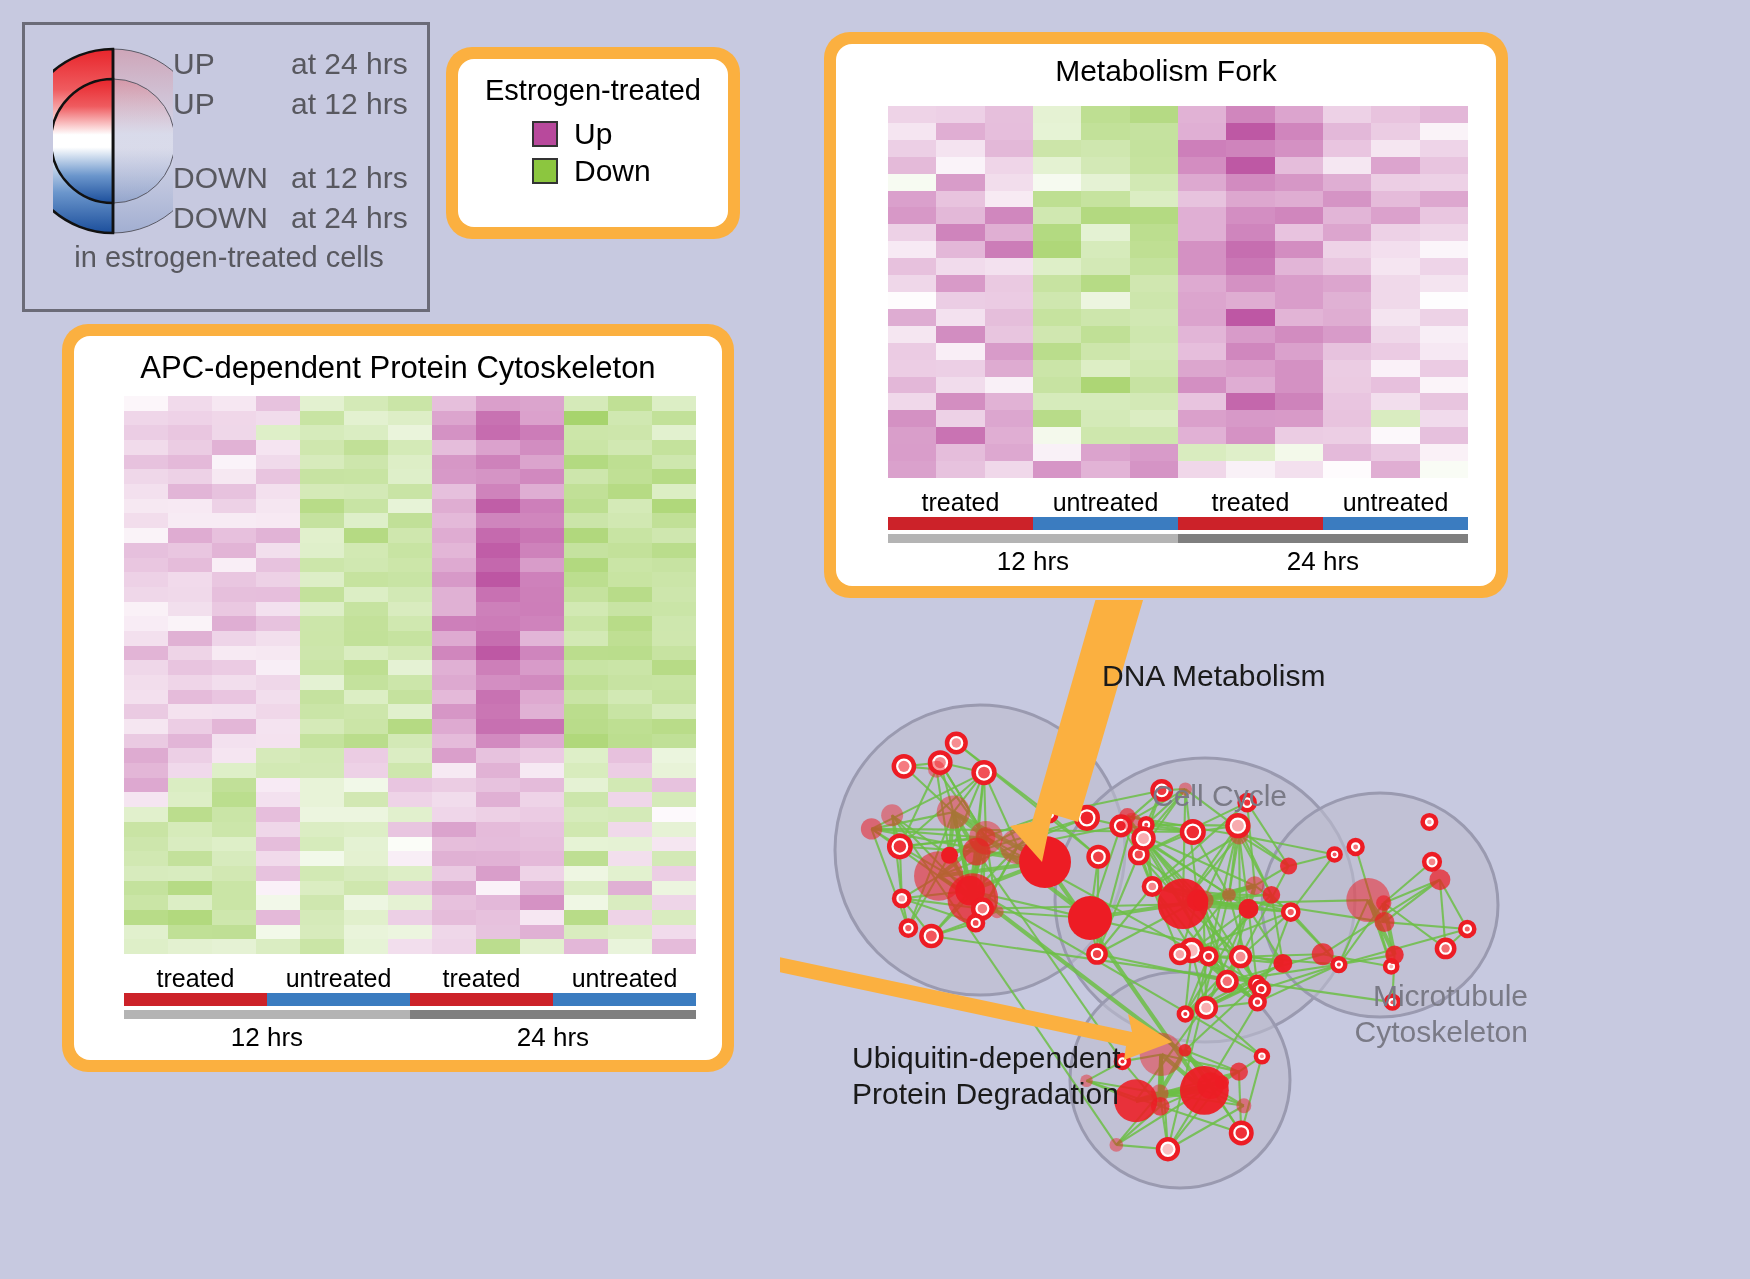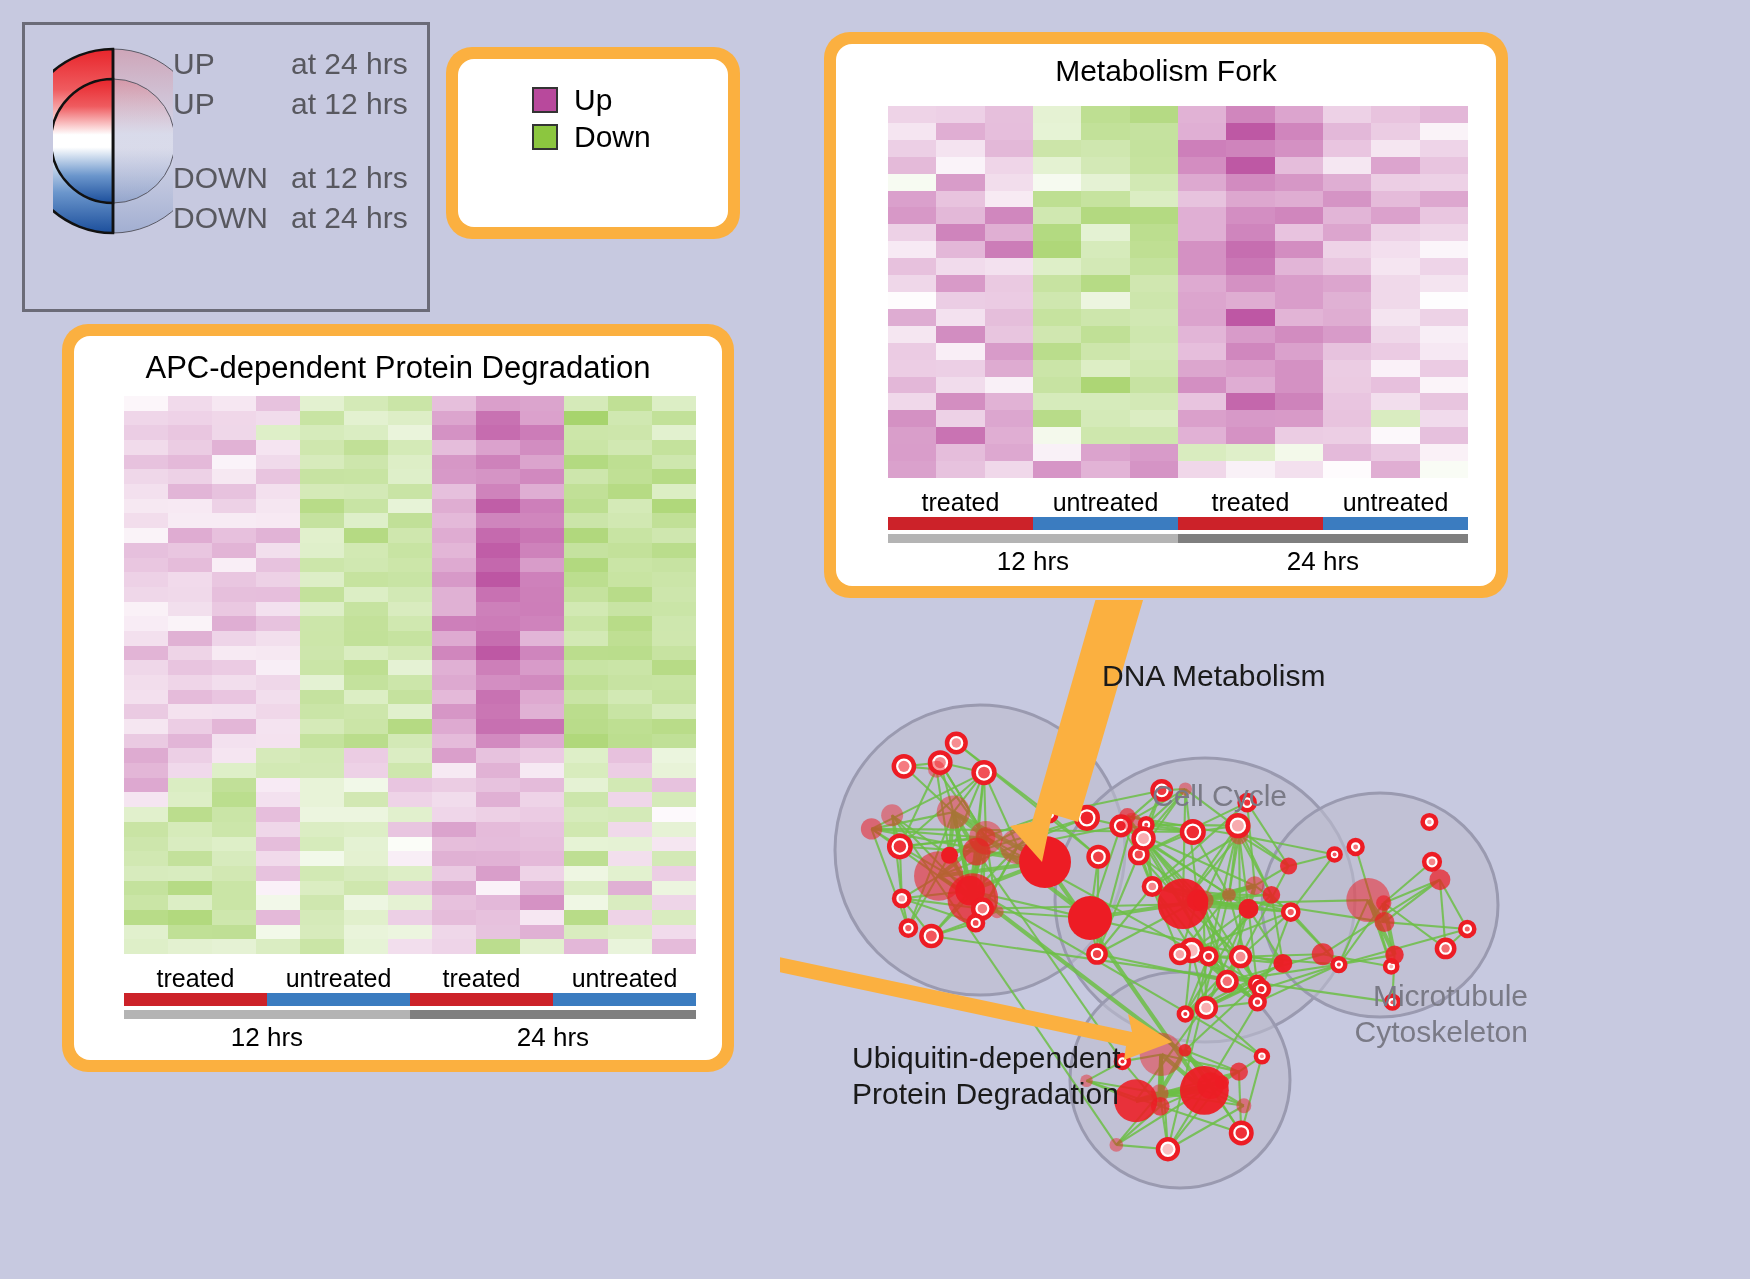--- a/index.html
+++ b/index.html
@@ -123,26 +123,28 @@
         <span class="wl-a">DOWN</span>
         <span class="wl-b">at 12 hrs</span>
       </div>
       <div class="wl-row">
         <span class="wl-a">DOWN</span>
         <span class="wl-b">at 24 hrs</span>
       </div>
     </div>
 
     <div class="wheel-cap">
+      <div>in estrogen-treated cells</div>
     </div>
   </div>
 
   <div class="opanel legend-box">
     <div class="inner">
       <div class="legend-title">
+        <div>Estrogen-treated</div>
       </div>
       <div class="legend-rows">
         <div class="legend-row">
           <span class="sw" id="sw-up" style="background: rgb(184, 73, 156);"></span>
           <span class="legend-lab">Up</span>
         </div>
         <div class="legend-row">
           <span class="sw" id="sw-down" style="background: rgb(140, 198, 63);"></span>
           <span class="legend-lab">Down</span>
         </div>
@@ -439,21 +441,21 @@
         <div class="time-labels" id="rf-time">
             <span>12 hrs</span>
             <span>24 hrs</span>
           </div>
       </div>
     </div>
   </div>
 
   <div class="opanel panel-apc">
     <div class="inner">
-      <div class="panel-title">APC-dependent Protein Degradation</div>
+      <div class="panel-title">APC-dependent Protein Cytoskeleton</div>
       <div class="hm hm-apc" id="hm-apc" style="grid-template-columns: repeat(13, 1fr); grid-template-rows: repeat(38, 1fr);">
           <div style="background: rgb(252, 246, 250);"></div>
           <div style="background: rgb(241, 218, 235);"></div>
           <div style="background: rgb(246, 231, 242);"></div>
           <div style="background: rgb(231, 194, 222);"></div>
           <div style="background: rgb(227, 241, 208);"></div>
           <div style="background: rgb(212, 234, 183);"></div>
           <div style="background: rgb(202, 229, 167);"></div>
           <div style="background: rgb(230, 191, 220);"></div>
           <div style="background: rgb(218, 159, 203);"></div>

